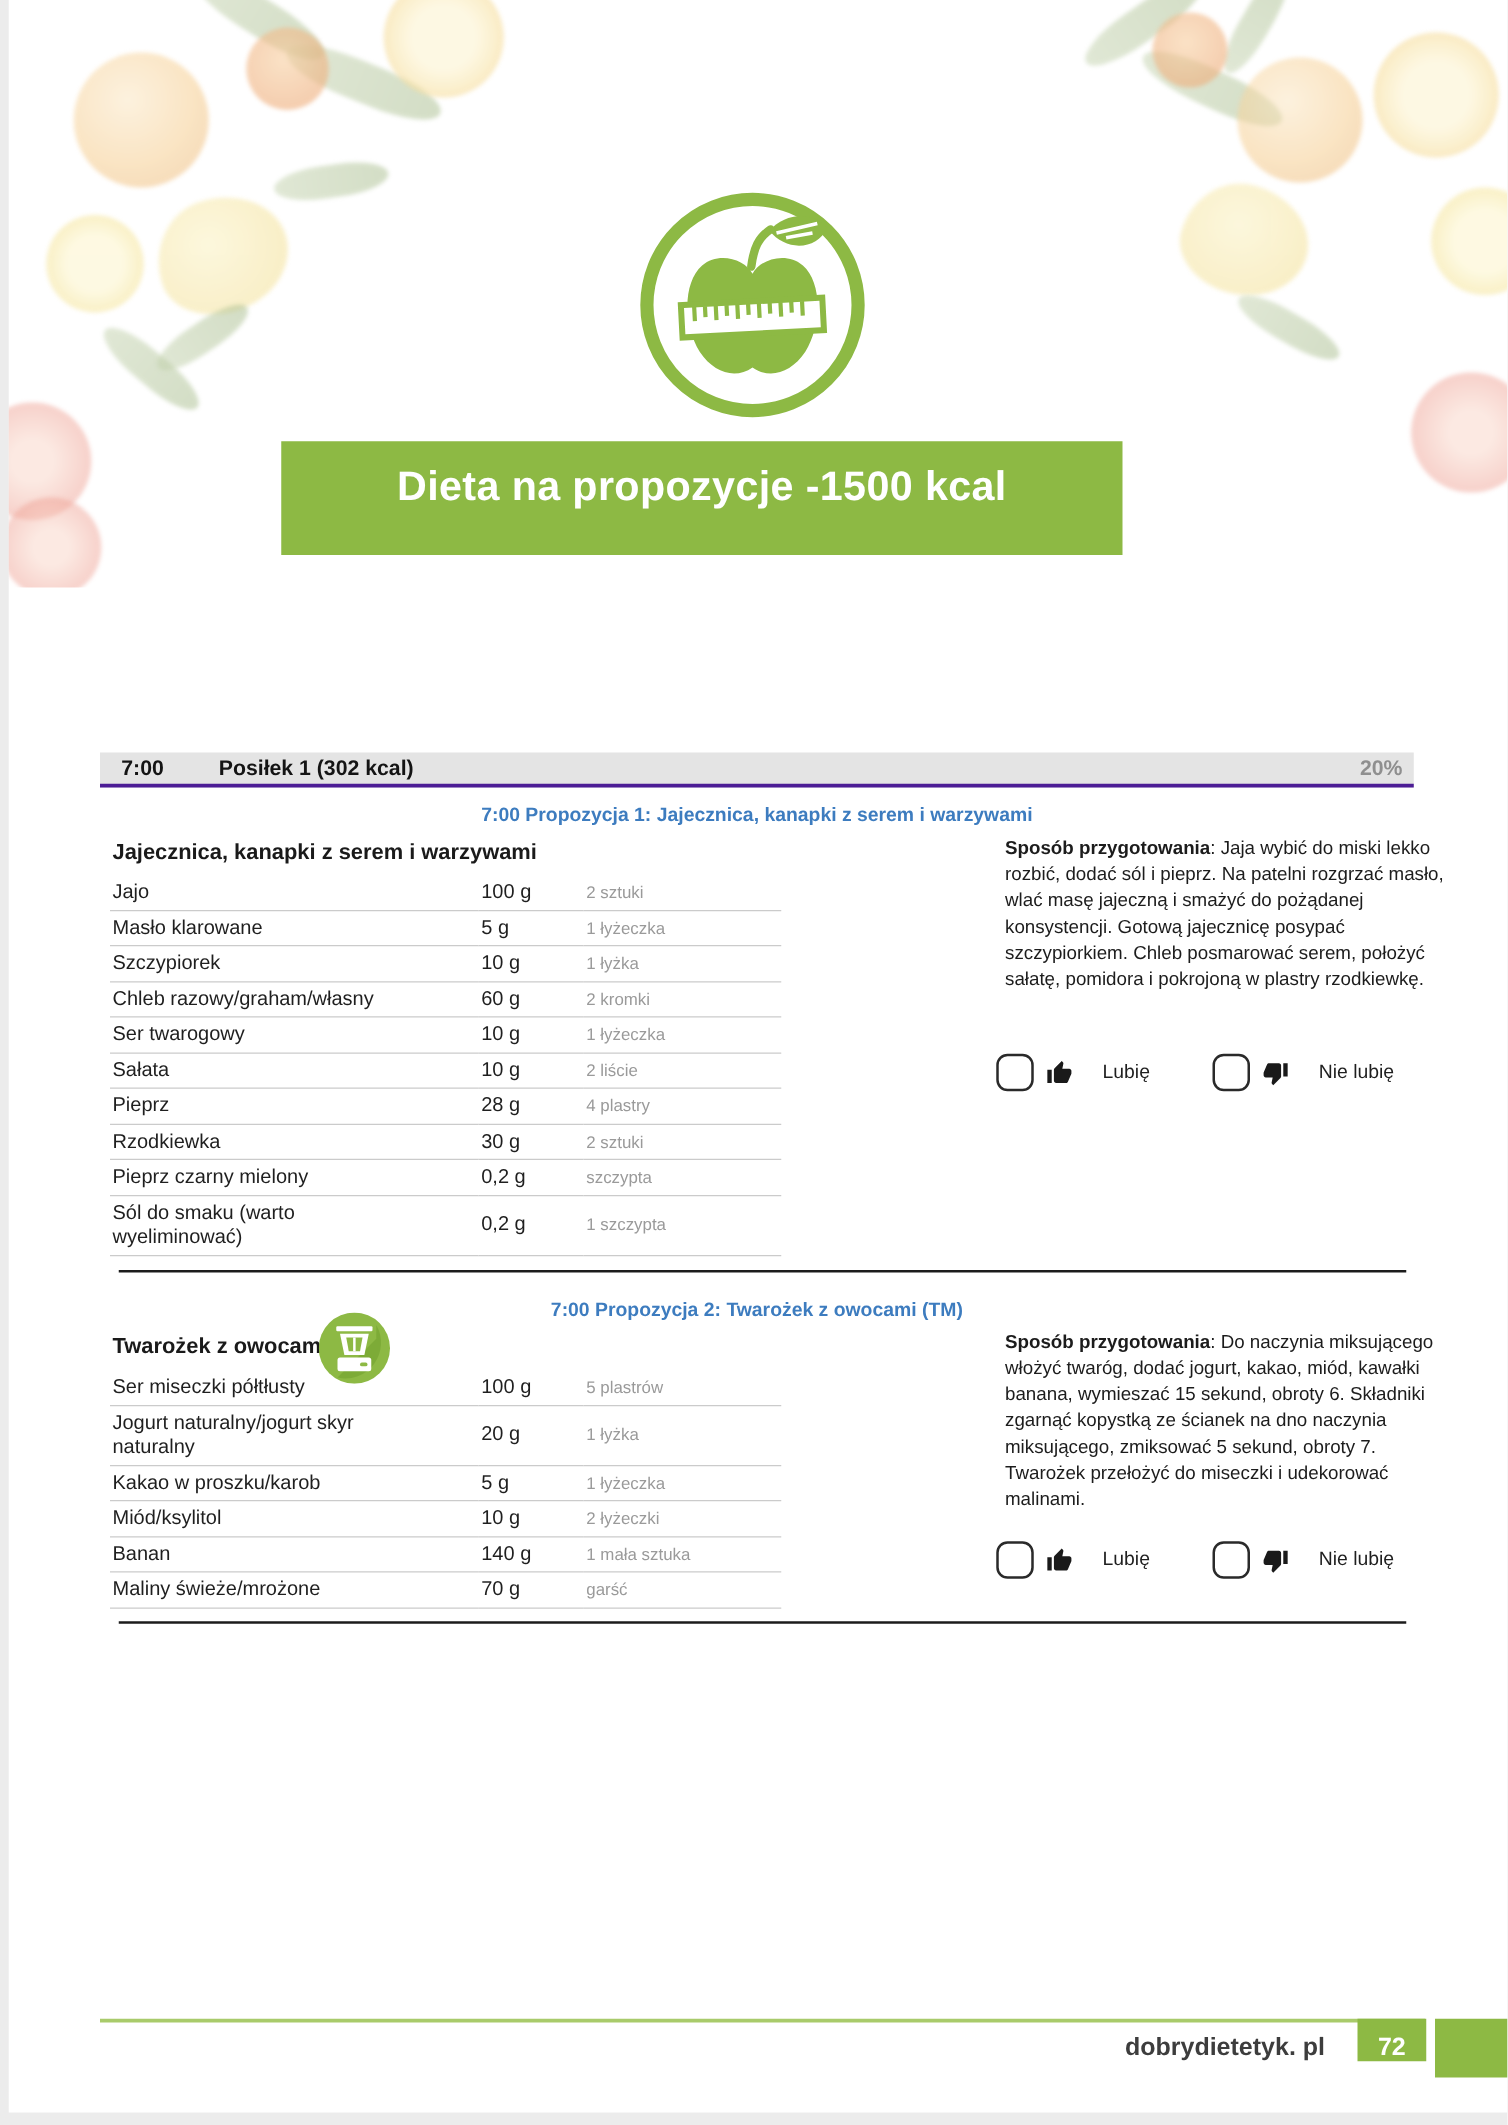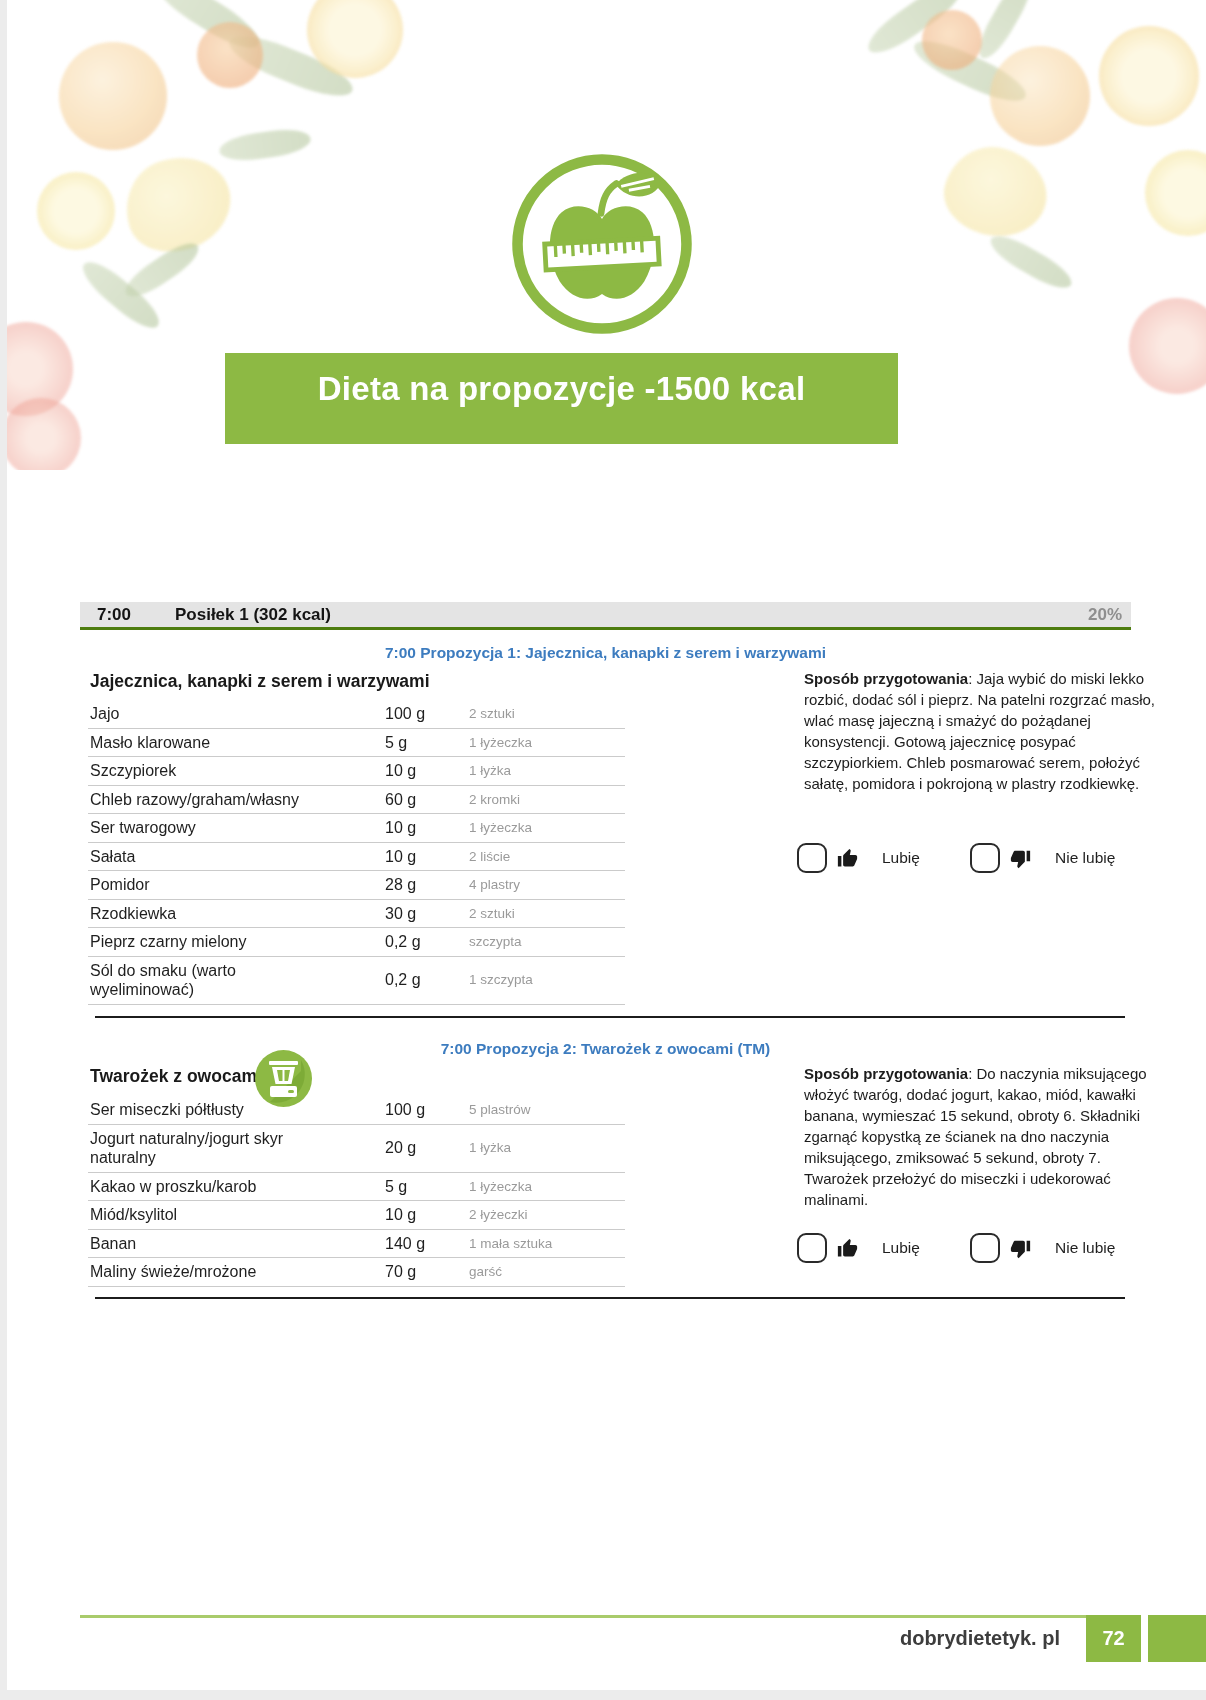--- a/index.html
+++ b/index.html
@@ -40,21 +40,21 @@
   .lf7{left:902px;top:56px;width:122px;height:30px;transform:rotate(25deg);}
   .lf8{left:952px;top:6px;width:92px;height:24px;transform:rotate(-60deg);}
   .lf9{left:978px;top:250px;width:92px;height:24px;transform:rotate(30deg);}
 
   
   .logo{left:506px;top:148px;width:192px;height:192px;}
   .banner{left:225px;top:353px;width:673px;height:91px;background:#8db944;color:#ffffff;
           font-size:33px;font-weight:bold;text-align:center;line-height:71px;letter-spacing:.3px;}
 
   
-  .meal-bar{left:80px;top:602px;width:1051px;height:25px;background:#e4e4e4;border-bottom:3px solid #4d7c0f;
+  .meal-bar{left:80px;top:602px;width:1051px;height:25px;background:#e4e4e4;border-bottom:3px solid #4c1d95;
             font-size:17px;font-weight:bold;color:#141414;}
   .meal-bar .time{position:absolute;left:17px;top:3px;}
   .meal-bar .title{position:absolute;left:95px;top:3px;}
   .meal-bar .pct{position:absolute;right:9px;top:3px;color:#8f8f8f;}
 
   
   .prop-title{left:80px;width:1051px;text-align:center;font-size:15.5px;font-weight:bold;color:#3d7cbf;}
   .pt1{top:644px;}
   .pt2{top:1040px;}
 
@@ -91,21 +91,21 @@
   .like-label{margin-left:24px;font-size:15.5px;color:#1f1f1f;}
 
   
   .divider{left:95px;width:1030px;height:2px;background:#1c1c1c;}
   .dv1{top:1016px;}
   .dv2{top:1297px;}
 
   
   .footer-line{left:80px;top:1615px;width:1060px;height:3px;background:#a9cb6b;}
   .footer-site{right:146px;top:1627px;font-size:20px;font-weight:bold;color:#3d3d3d;}
-  .page-box{left:1086px;top:1615px;width:55px;height:47px;background:#8db944;color:#fff;
+  .page-box{left:1086px;top:1615px;width:55px;height:34px;background:#8db944;color:#fff;
             font-size:20px;font-weight:bold;text-align:center;line-height:47px;}
   .edge-box{left:1148px;top:1615px;width:58px;height:47px;background:#8db944;}
 </style>
 </head>
 <body>
 
 <div class="page-bg"></div>
 
 <div class="hero">
   <div class="fruit orange f1"></div>
@@ -188,21 +188,21 @@
       <td class="name">Ser twarogowy</td>
       <td class="amount">10 g</td>
       <td class="unit">1 łyżeczka</td>
     </tr>
       <tr>
       <td class="name">Sałata</td>
       <td class="amount">10 g</td>
       <td class="unit">2 liście</td>
     </tr>
       <tr>
-      <td class="name">Pomidor</td>
+      <td class="name">Pieprz</td>
       <td class="amount">28 g</td>
       <td class="unit">4 plastry</td>
     </tr>
       <tr>
       <td class="name">Rzodkiewka</td>
       <td class="amount">30 g</td>
       <td class="unit">2 sztuki</td>
     </tr>
       <tr>
       <td class="name">Pieprz czarny mielony</td>

